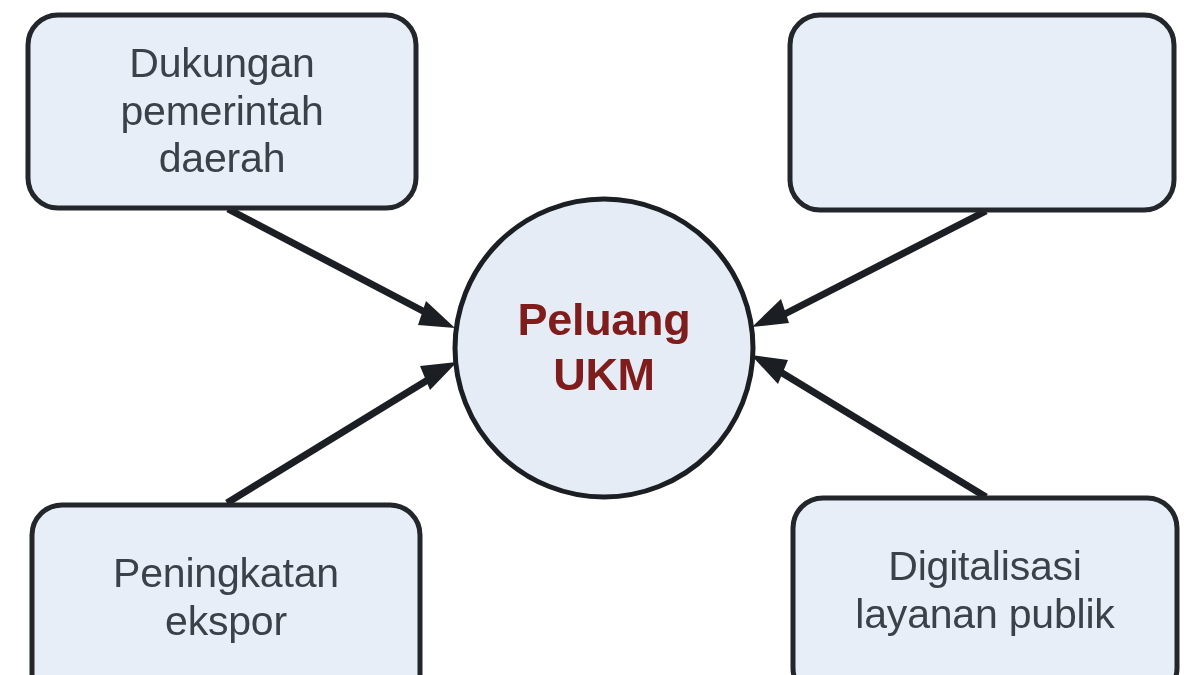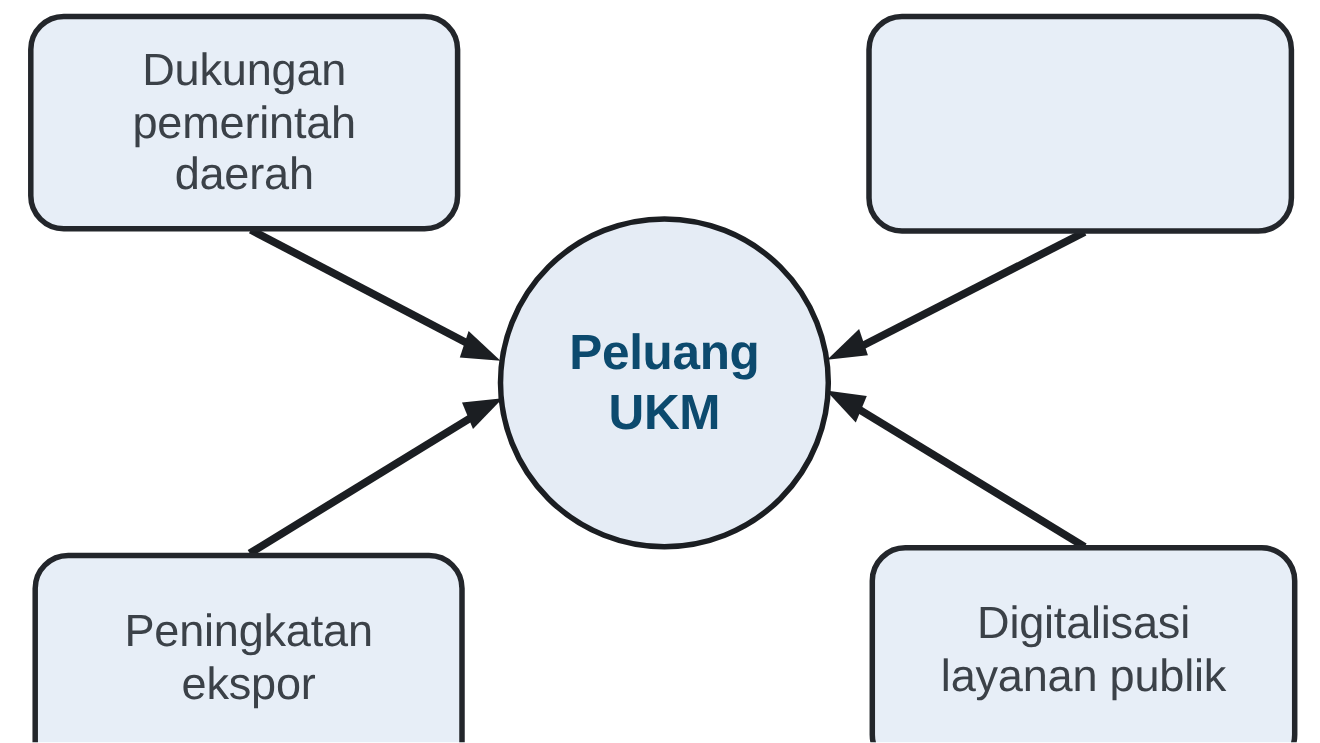--- a/index.html
+++ b/index.html
@@ -61,21 +61,21 @@
     letter-spacing: -0.2px;
     white-space: pre-line;
     pointer-events: none;
   }
   .center-label {
     position: absolute;
     display: flex;
     align-items: center;
     justify-content: center;
     text-align: center;
-    color: #0c4a6e;
+    color: #7f1d1d;
     font-family: "Liberation Sans", "DejaVu Sans", sans-serif;
     font-size: 45px;
     font-weight: 700;
     line-height: 1.22;
     letter-spacing: -0.3px;
     white-space: pre-line;
     pointer-events: none;
   }
   #label-topleft     { left: 28px;  top: 15px;  width: 388px; height: 193px; }
   #label-topright    { left: 790px; top: 15px;  width: 384px; height: 195px; }

